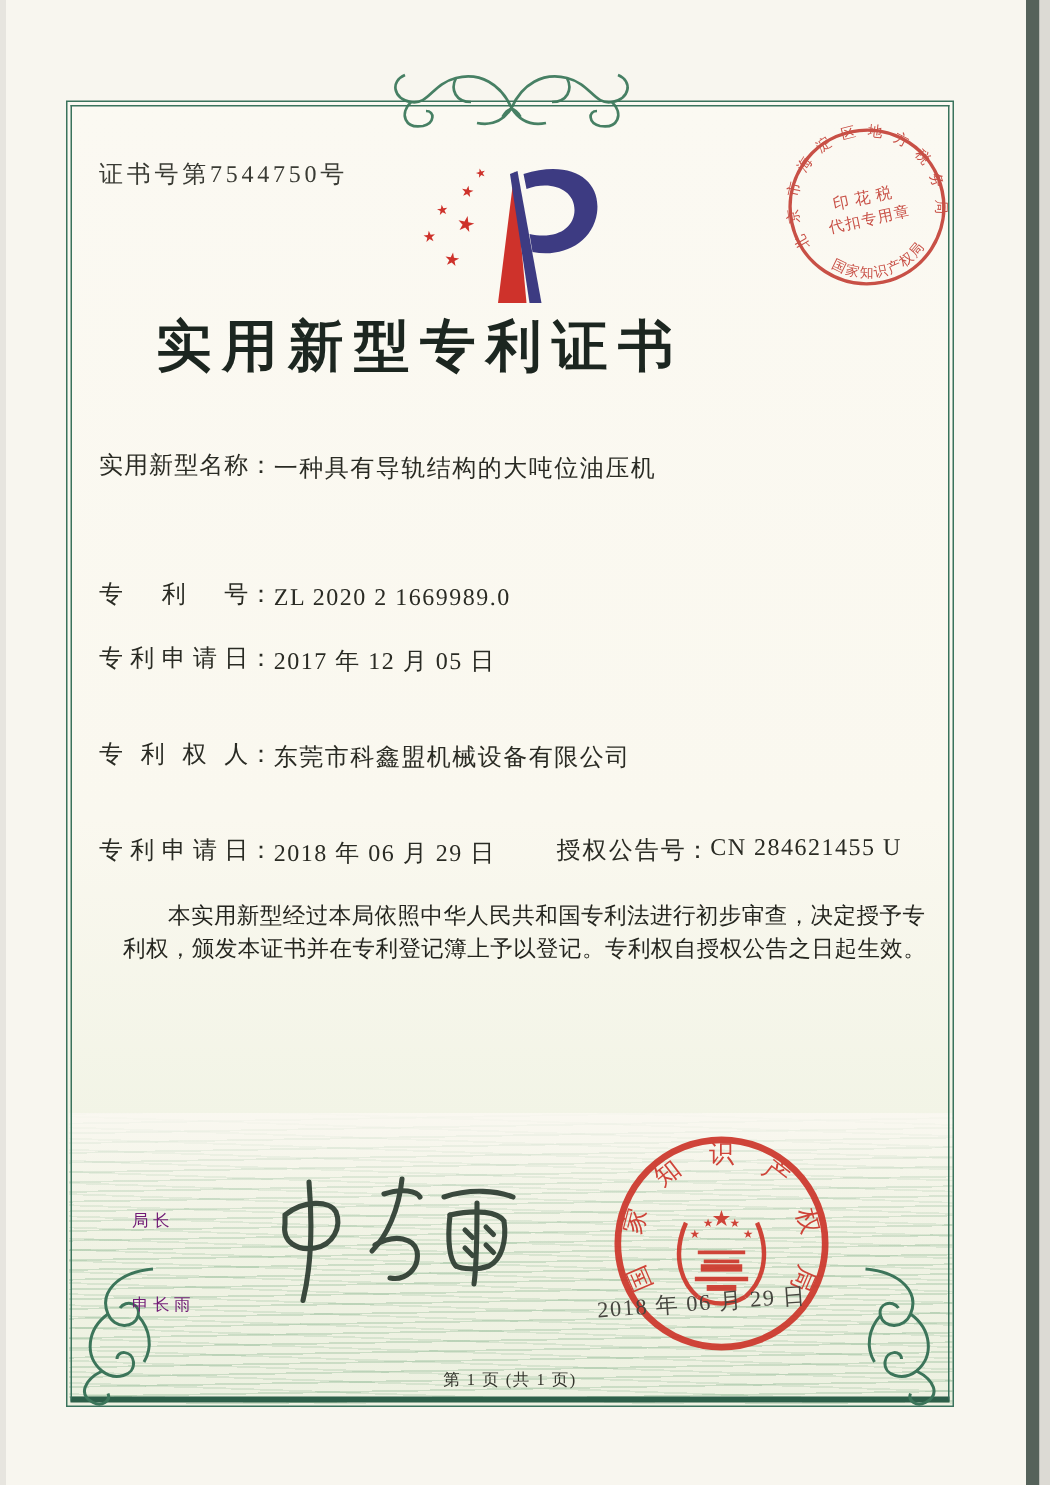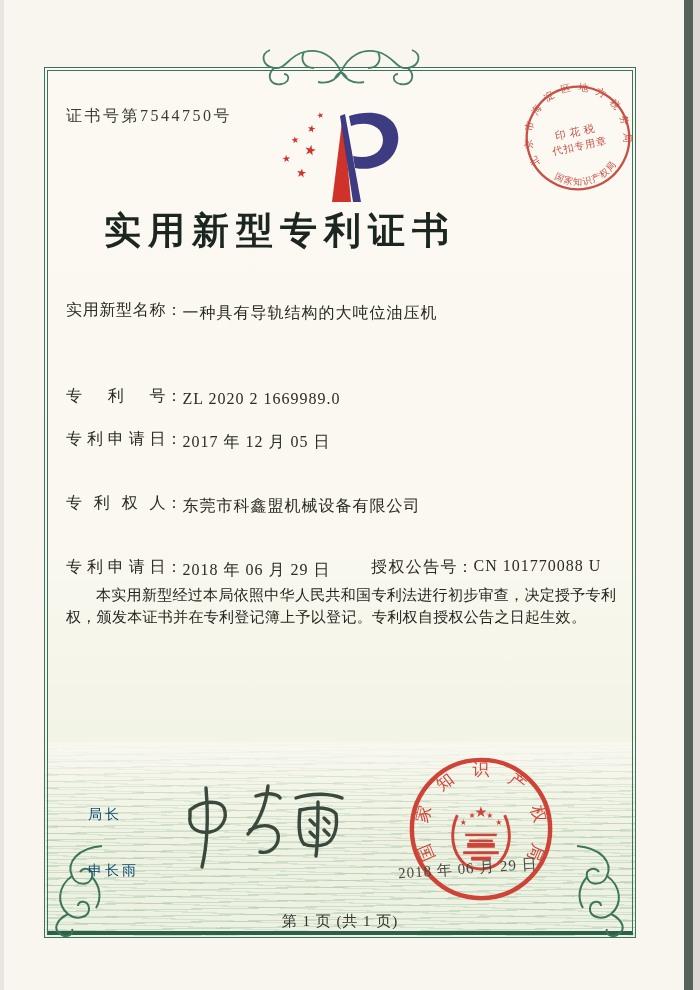--- a/index.html
+++ b/index.html
@@ -29,28 +29,28 @@
       transform:rotate(-12deg);opacity:.92;}
   .frow{position:absolute;left:62px;font-size:16px;color:#2a2b24;letter-spacing:.5px;}
   .flabel{display:inline-block;width:100px;text-align:justify;text-align-last:justify;
       vertical-align:top;}
   .fcolon{vertical-align:top;}
   .fvalue{display:inline-block;width:440px;vertical-align:top;letter-spacing:1px;line-height:25px;}
   .grant-right{position:absolute;left:305px;top:0;width:270px;white-space:nowrap;}
   .grant-right .flabel{width:86px;}
   .body-text{position:absolute;left:62px;top:585px;width:568px;font-size:15px;
       line-height:21.6px;color:#24251f;letter-spacing:.3px;}
-  .body-text p{margin:0;text-indent:2em;}
-  .signer{position:absolute;left:84px;font-size:14px;letter-spacing:3px;color:#0c4a6e;}
+  .body-text p{margin:16px;text-indent:2em;}
+  .signer{position:absolute;left:84px;font-size:11px;letter-spacing:3px;color:#701a75;}
   .sig-svg{position:absolute;left:172px;top:772px;}
   .official-stamp{position:absolute;left:398px;top:750px;width:158px;height:158px;opacity:.93;}
   .stamp-date{position:absolute;left:394px;top:858px;width:180px;font-size:15px;
       color:#46463f;letter-spacing:1px;transform:rotate(-4deg);z-index:6;}
   .page-footer{position:absolute;left:40px;top:912px;width:592px;text-align:center;
-      font-size:15px;color:#33342c;letter-spacing:1px;}
+      font-size:11px;color:#33342c;letter-spacing:1px;}
   .top-ornament{position:absolute;left:232px;top:38px;}
   .top-ornament-cut{position:absolute;left:250px;top:-42px;opacity:.55;}
   .corner-orn{position:absolute;}
   .corner-orn.left{left:40px;top:842px;}
   .corner-orn.right{left:567px;top:842px;transform:scaleX(-1);}
   svg text{font-family:"Liberation Serif","DejaVu Serif",serif;}
 </style>
 </head>
 <body>
 
@@ -142,21 +142,21 @@
   </div>
   <div class="frow" style="top:429px;">
     <span class="flabel">专利申请日</span><span class="fcolon">：</span><span class="fvalue">2017 年 12 月 05 日</span>
   </div>
   <div class="frow" style="top:465px;margin-top:28px;">
     <span class="flabel">专利权人</span><span class="fcolon">：</span><span class="fvalue">东莞市科鑫盟机械设备有限公司</span>
   </div>
   <div class="frow" style="top:557px;">
     <span class="flabel">专利申请日</span><span class="fcolon">：</span><span class="fvalue" style="width:210px;">2018 年 06 月 29 日</span>
     <span class="grant-right">
-      <span class="flabel">授权公告号</span><span class="fcolon">：</span><span style="letter-spacing:1px;">CN 101770088 U</span>
+      <span class="flabel">授权公告号</span><span class="fcolon">：</span><span style="letter-spacing:1px;">CN 284621455 U</span>
     </span>
   </div>
 
   <div class="body-text">
     <p>本实用新型经过本局依照中华人民共和国专利法进行初步审查，决定授予专利权，颁发本证书并在专利登记簿上予以登记。专利权自授权公告之日起生效。</p>
   </div>
 
   <div class="signer" style="top:806px;">局长</div>
   <div class="signer" style="top:842px;margin-top:20px;">申长雨</div>
 

